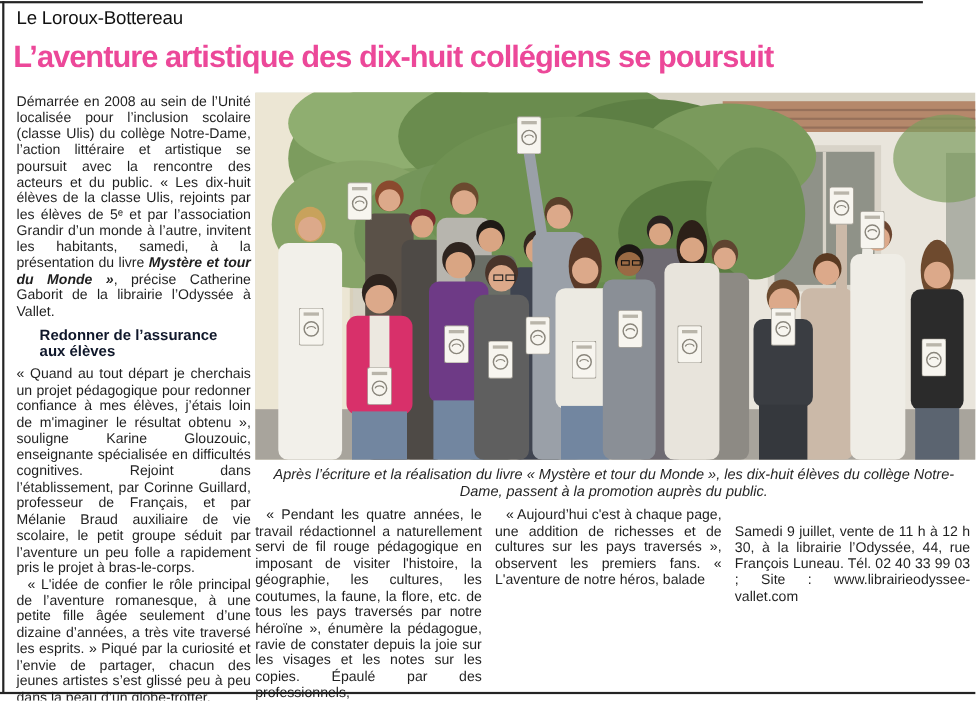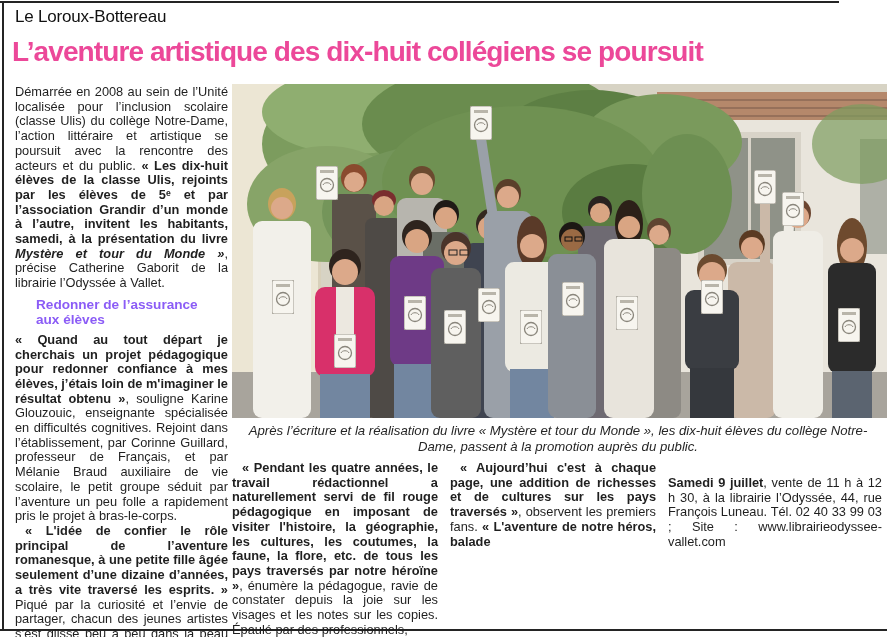--- a/index.html
+++ b/index.html
@@ -10,22 +10,22 @@
   .rule-left{left:2px;top:1px;width:2px;height:629px}
   .rule-bottom{left:0;top:629px;width:887px;height:2px}
   .kicker{position:absolute;left:15px;top:7px;font-size:17px;font-weight:normal;
           letter-spacing:-.2px;color:#111}
   .headline{position:absolute;left:12px;top:36px;font-size:28px;font-weight:bold;
             letter-spacing:-.9px;white-space:nowrap;color:#ec4899}
   .body-text{font-size:12.8px;line-height:14.7px;text-align:justify;color:#1f1f1f}
   .body-text p{margin:0}
   .leftcol{position:absolute;left:15px;top:85px;width:213px}
   .subhead{font-weight:bold;font-size:13.6px;line-height:15.5px;margin:6px 0 5px;
-           padding-left:21px;padding-right:8px;text-align:left;color:#8b5cf6}
-  .seg-b{font-weight:bold}
+           padding-left:21px;padding-right:8px;text-align:left;color:#0f172a}
+  .seg-b{font-weight:normal}
   .seg-bi{font-weight:bold;font-style:italic}
   .ind{text-indent:10px}
   .photo{position:absolute;left:232px;top:84px;width:655px;height:334px;overflow:hidden}
   .caption{position:absolute;left:232px;top:423px;width:652px;font-style:italic;
            font-size:13.2px;line-height:16px;color:#262626;text-align:center}
   .bcol{position:absolute;top:461px;width:206px}
   .bcol-1{left:232px}
   .bcol-2{left:450px}
   .bcol-3{left:668px;width:214px}
   .gap-top{margin-top:15px !important}

